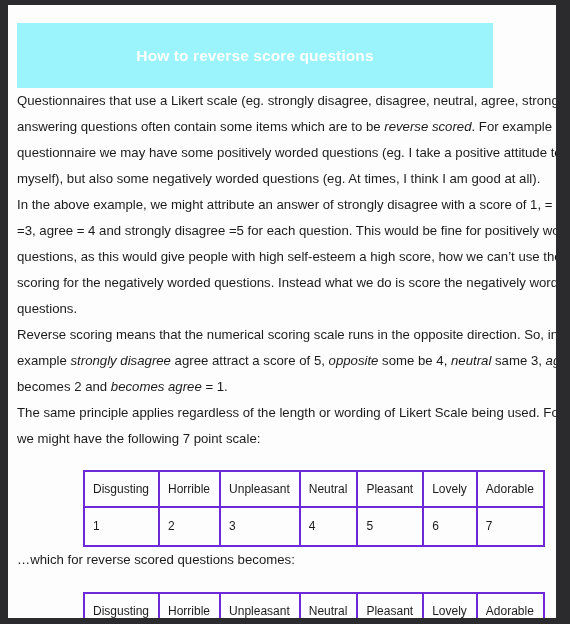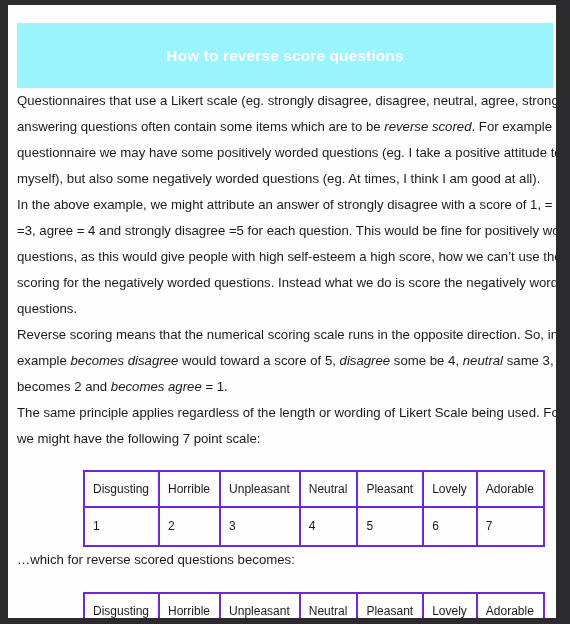--- a/index.html
+++ b/index.html
@@ -38,21 +38,21 @@
   
   #content {
     position: absolute;
     left: 9px;
     top: 0;
     width: 620px;
   }
 
   .banner {
     margin-top: 18px;
-    width: 536px;
+    width: 476px;
     height: 65px;
     background: #9bf4fb;
     display: flex;
     align-items: center;
     justify-content: center;
     box-sizing: border-box;
   }
   .banner-title {
     color: #ffffff;
     font-size: 15.5px;
@@ -104,21 +104,21 @@
     <div id="content">
 
       <div class="banner">
         <span class="banner-title">How to reverse score questions</span>
       </div>
 
       <p class="body p-gap-1"><span>Questionnaires that use a Likert scale (eg. strongly disagree, disagree, neutral, agree, strongly </span><span>for answering questions often contain some items which are to be </span><em>reverse scored</em><span>. For example self-esteem questionnaire we may have some positively worded questions (eg. I take a positive attitude toward myself), but also some negatively worded questions (eg. At times, I think I am good at all).</span></p>
 
       <p class="body p-gap">In the above example, we might attribute an answer of strongly disagree with a score of 1, = 2, neutral =3, agree = 4 and strongly disagree =5 for each question.  This would be fine for positively worded questions, as this would give people with high self-esteem a high score, how we can’t use the same scoring for the negatively worded questions. Instead what we do is score the negatively worded questions.</p>
 
-      <p class="body p-gap"><span>Reverse scoring means that the numerical scoring scale runs in the opposite direction. So, in above example </span><em>becomes disagree</em><span> would toward a score of 5, </span><em>disagree</em><span> some be 4, </span><em>neutral</em><span> same 3, </span><em>agree</em><span> becomes 2 and </span><em>becomes agree</em><span> = 1.</span></p>
+      <p class="body p-gap"><span>Reverse scoring means that the numerical scoring scale runs in the opposite direction. So, in above example </span><em>strongly disagree</em><span> agree attract a score of 5, </span><em>opposite</em><span> some be 4, </span><em>neutral</em><span> same 3, </span><em>agree</em><span> becomes 2 and </span><em>becomes agree</em><span> = 1.</span></p>
 
       <p class="body p-gap">The same principle applies regardless of the length or wording of Likert Scale being used. For example, we might have the following 7 point scale:</p>
 
       <div class="t1-wrap">
         <table class="scale">
           <tbody>
               <tr>
             <td>Disgusting</td>
             <td>Horrible</td>
             <td>Unpleasant</td>

